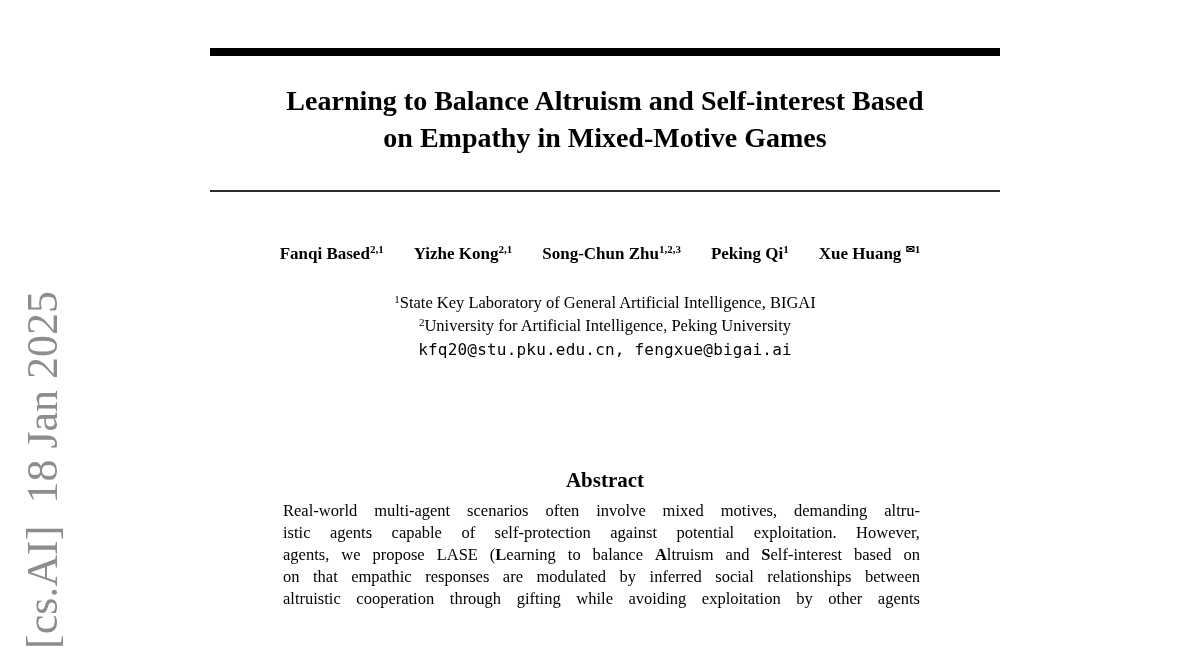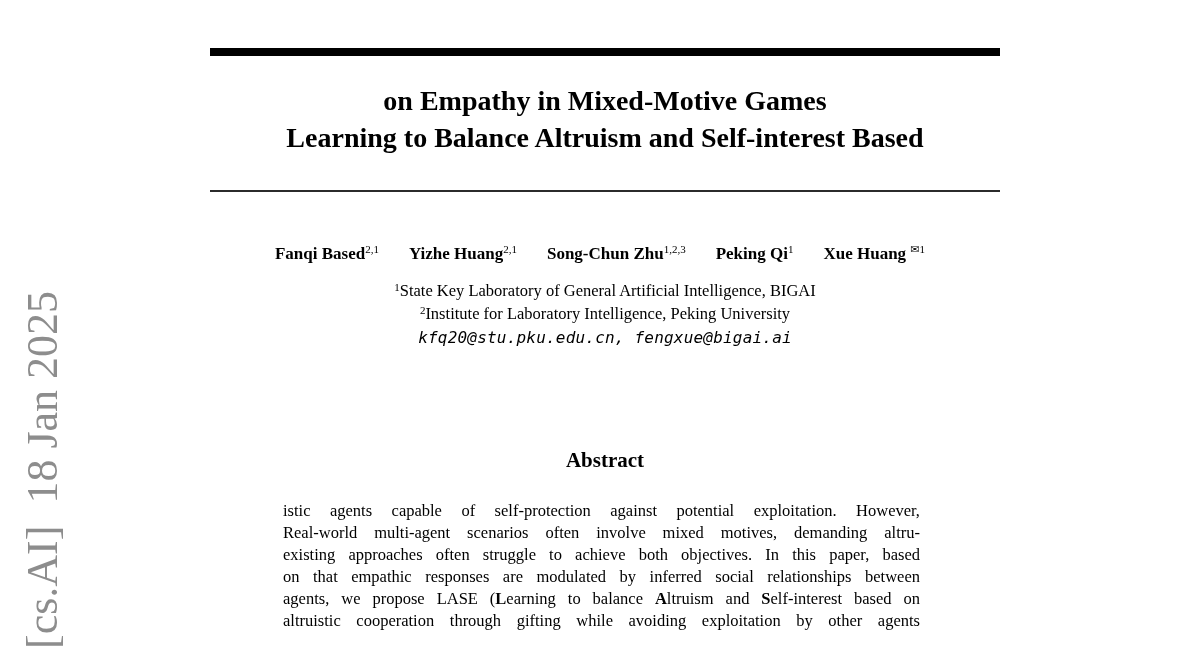--- a/index.html
+++ b/index.html
@@ -58,46 +58,45 @@
     justify-content: center;
     gap: 30px;
     font-weight: bold;
     font-size: 17px;
     white-space: nowrap;
   }
   .sup {
     font-size: 11px;
     position: relative;
     top: -6px;
-    font-weight: normal;
+    font-weight: bold;
   }
   .affil-sup {
     font-size: 11px;
     position: relative;
     top: -5px;
   }
 
   .affils {
     position: absolute;
-    left: 210px; top: 280px;
+    left: 210px; top: 292px;
     width: 790px;
     text-align: center;
     font-size: 16.5px;
     line-height: 22.3px;
   }
   .email-line {
     font-family: "DejaVu Sans Mono", monospace;
     font-size: 16px;
     letter-spacing: 0.2px;
-    font-style: italic;
   }
 
   .abstract-heading {
     position: absolute;
-    left: 210px; top: 448px;
+    left: 210px; top: 468px;
     width: 790px;
     text-align: center;
     font-weight: bold;
     font-size: 21px;
   }
 
   .abstract-body {
     position: absolute;
     left: 283px; top: 500px;
     width: 637px;
@@ -115,44 +114,43 @@
 </head>
 <body>
 
 <div class="page">
 
   <div class="arxiv-stamp" style="color: rgb(141, 141, 141);">[cs.AI]  18 Jan 2025</div>
 
   <div class="rule-thick"></div>
 
   <div class="title-block">
+    <div>Learning to Balance Altruism and Self-interest Based</div>
     <div>on Empathy in Mixed-Motive Games</div>
-    <div>Learning to Balance Altruism and Self-interest Based</div>
   </div>
 
   <div class="rule-thin"></div>
 
   <div class="authors-row">
     <span><span>Fanqi Based</span><span class="sup">2,1</span></span>
-    <span><span>Yizhe Huang</span><span class="sup">2,1</span></span>
+    <span><span>Yizhe Kong</span><span class="sup">2,1</span></span>
     <span><span>Song-Chun Zhu</span><span class="sup">1,2,3</span></span>
     <span><span>Peking Qi</span><span class="sup">1</span></span>
     <span><span>Xue Huang</span> <span class="sup">✉</span><span class="sup">1</span></span>
   </div>
 
   <div class="affils">
     <div><span class="affil-sup">1</span><span>State Key Laboratory of General Artificial Intelligence, BIGAI</span></div>
-    <div><span class="affil-sup">2</span><span>Institute for Laboratory Intelligence, Peking University</span></div>
+    <div><span class="affil-sup">2</span><span>University for Artificial Intelligence, Peking University</span></div>
     <div class="email-line">kfq20@stu.pku.edu.cn, fengxue@bigai.ai</div>
   </div>
 
   <div class="abstract-heading">Abstract</div>
 
   <div class="abstract-body">
+    <div class="abs-line"><span>Real-world multi-agent scenarios often involve mixed motives, demanding altru-</span></div>
     <div class="abs-line"><span>istic agents capable of self-protection against potential exploitation. However,</span></div>
-    <div class="abs-line"><span>Real-world multi-agent scenarios often involve mixed motives, demanding altru-</span></div>
-    <div class="abs-line"><span>existing approaches often struggle to achieve both objectives. In this paper, based</span></div>
+    <div class="abs-line"><span>agents, we propose LASE (</span><span class="b">L</span><span>earning to balance </span><span class="b">A</span><span>ltruism and </span><span class="b">S</span><span>elf-interest based on</span></div>
     <div class="abs-line"><span>on that empathic responses are modulated by inferred social relationships between</span></div>
-    <div class="abs-line"><span>agents, we propose LASE (</span><span class="b">L</span><span>earning to balance </span><span class="b">A</span><span>ltruism and </span><span class="b">S</span><span>elf-interest based on</span></div>
     <div class="abs-line"><span>altruistic cooperation through gifting while avoiding exploitation by other agents</span></div>
   </div>
 
 </div>
 
 </body></html>

